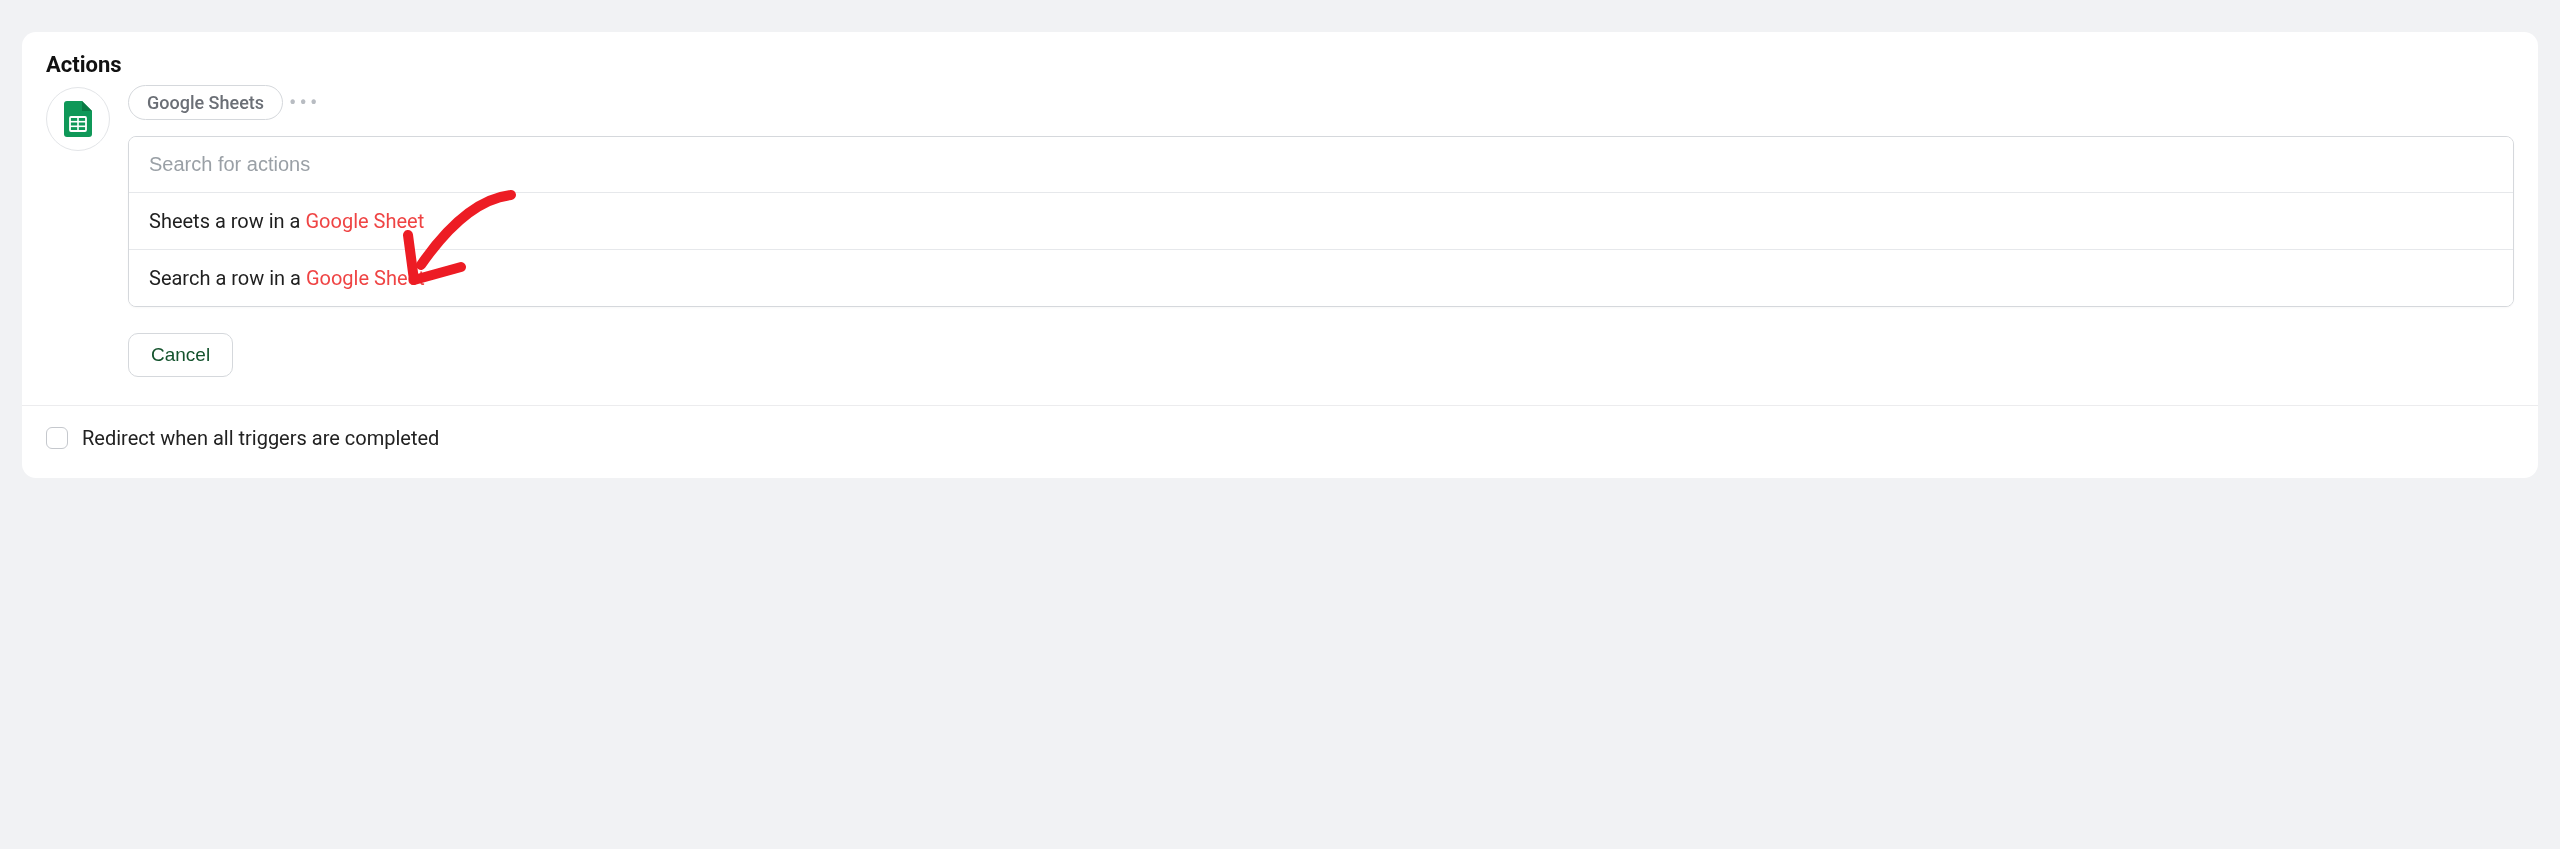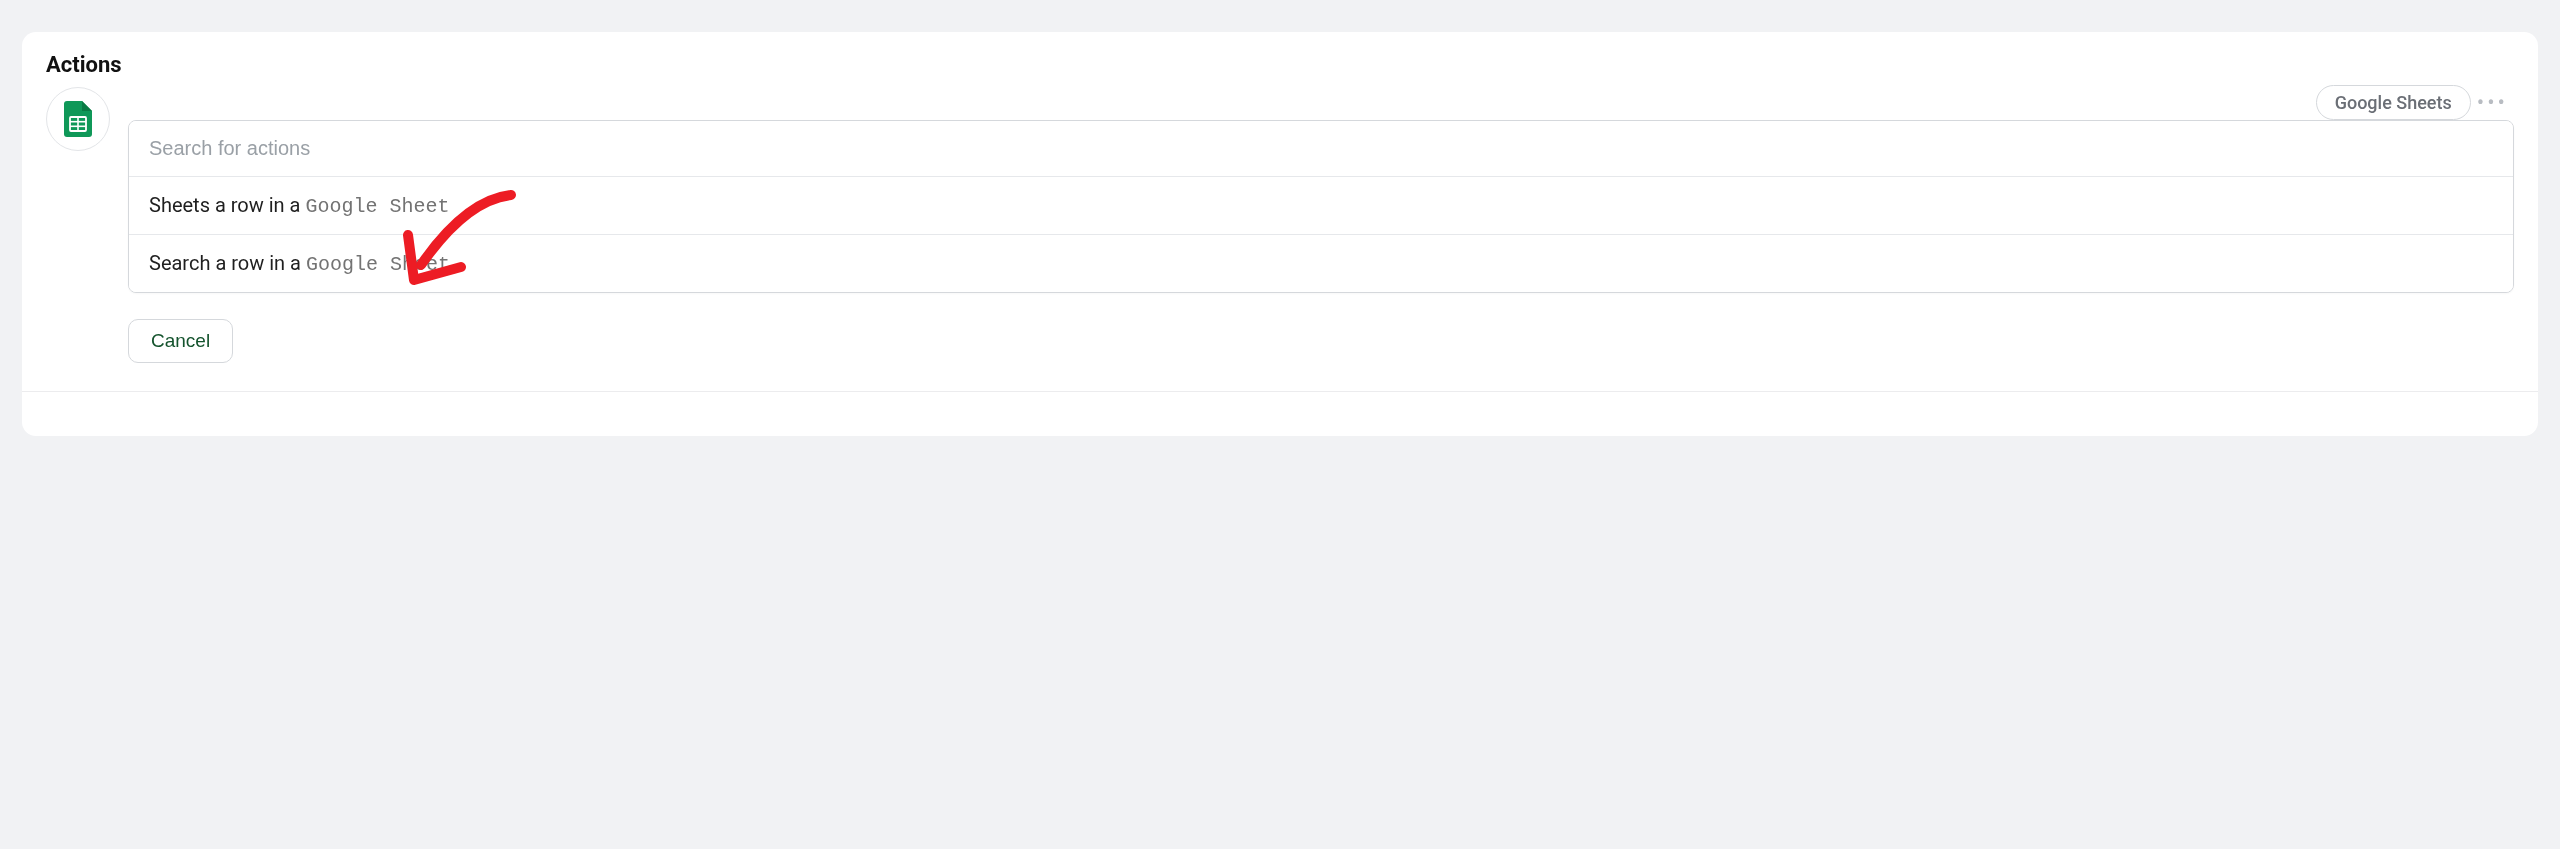--- a/index.html
+++ b/index.html
@@ -47,21 +47,22 @@
       width: 28px;
       height: 36px;
     }
     .action-body {
       flex: 1;
       min-width: 0;
     }
     .chip-row {
       display: flex;
       align-items: center;
-      justify-content: flex-end;
+      justify-content: flex-start;
+      margin-bottom: 16px;
     }
     .chip {
       display: inline-flex;
       align-items: center;
       border: 1px solid #d5d8dc;
       border-radius: 999px;
       padding: 6px 18px;
       font-size: 18px;
       color: #6b6f76;
       font-weight: 500;
@@ -95,22 +96,21 @@
     }
     .option {
       border-top: 1px solid #e6e8eb;
       padding: 16px 20px;
       font-size: 20px;
       color: #1f1f1f;
       cursor: pointer;
       background: #fff;
     }
     .option .link-part {
-      color: #737373;
-      font-family: Liberation Mono, monospace;
+      color: #ef4444;
     }
     .cancel-btn {
       margin-top: 26px;
       border: 1px solid #d5d8dc;
       background: #fff;
       border-radius: 10px;
       padding: 10px 22px;
       font-size: 19px;
       color: #14532d;
       cursor: pointer;
@@ -190,13 +190,17 @@
     </div>
 
     <svg class="annotation-arrow" viewBox="0 0 140 110">
       <path d="M 125 10 Q 80 15 35 80" stroke="#ed1c24" stroke-width="10" fill="none" stroke-linecap="round"></path>
       <path d="M 22 50 L 28 95 L 75 82" stroke="#ed1c24" stroke-width="10" fill="none" stroke-linecap="round" stroke-linejoin="round"></path>
     </svg>
   </div>
 
   <div class="divider"></div>
 
+  <div class="redirect-row">
+    <input type="checkbox" class="redirect-checkbox" style="">
+    <label class="redirect-label">Redirect when all triggers are completed</label>
+  </div>
 </div>
 
 </body></html>

